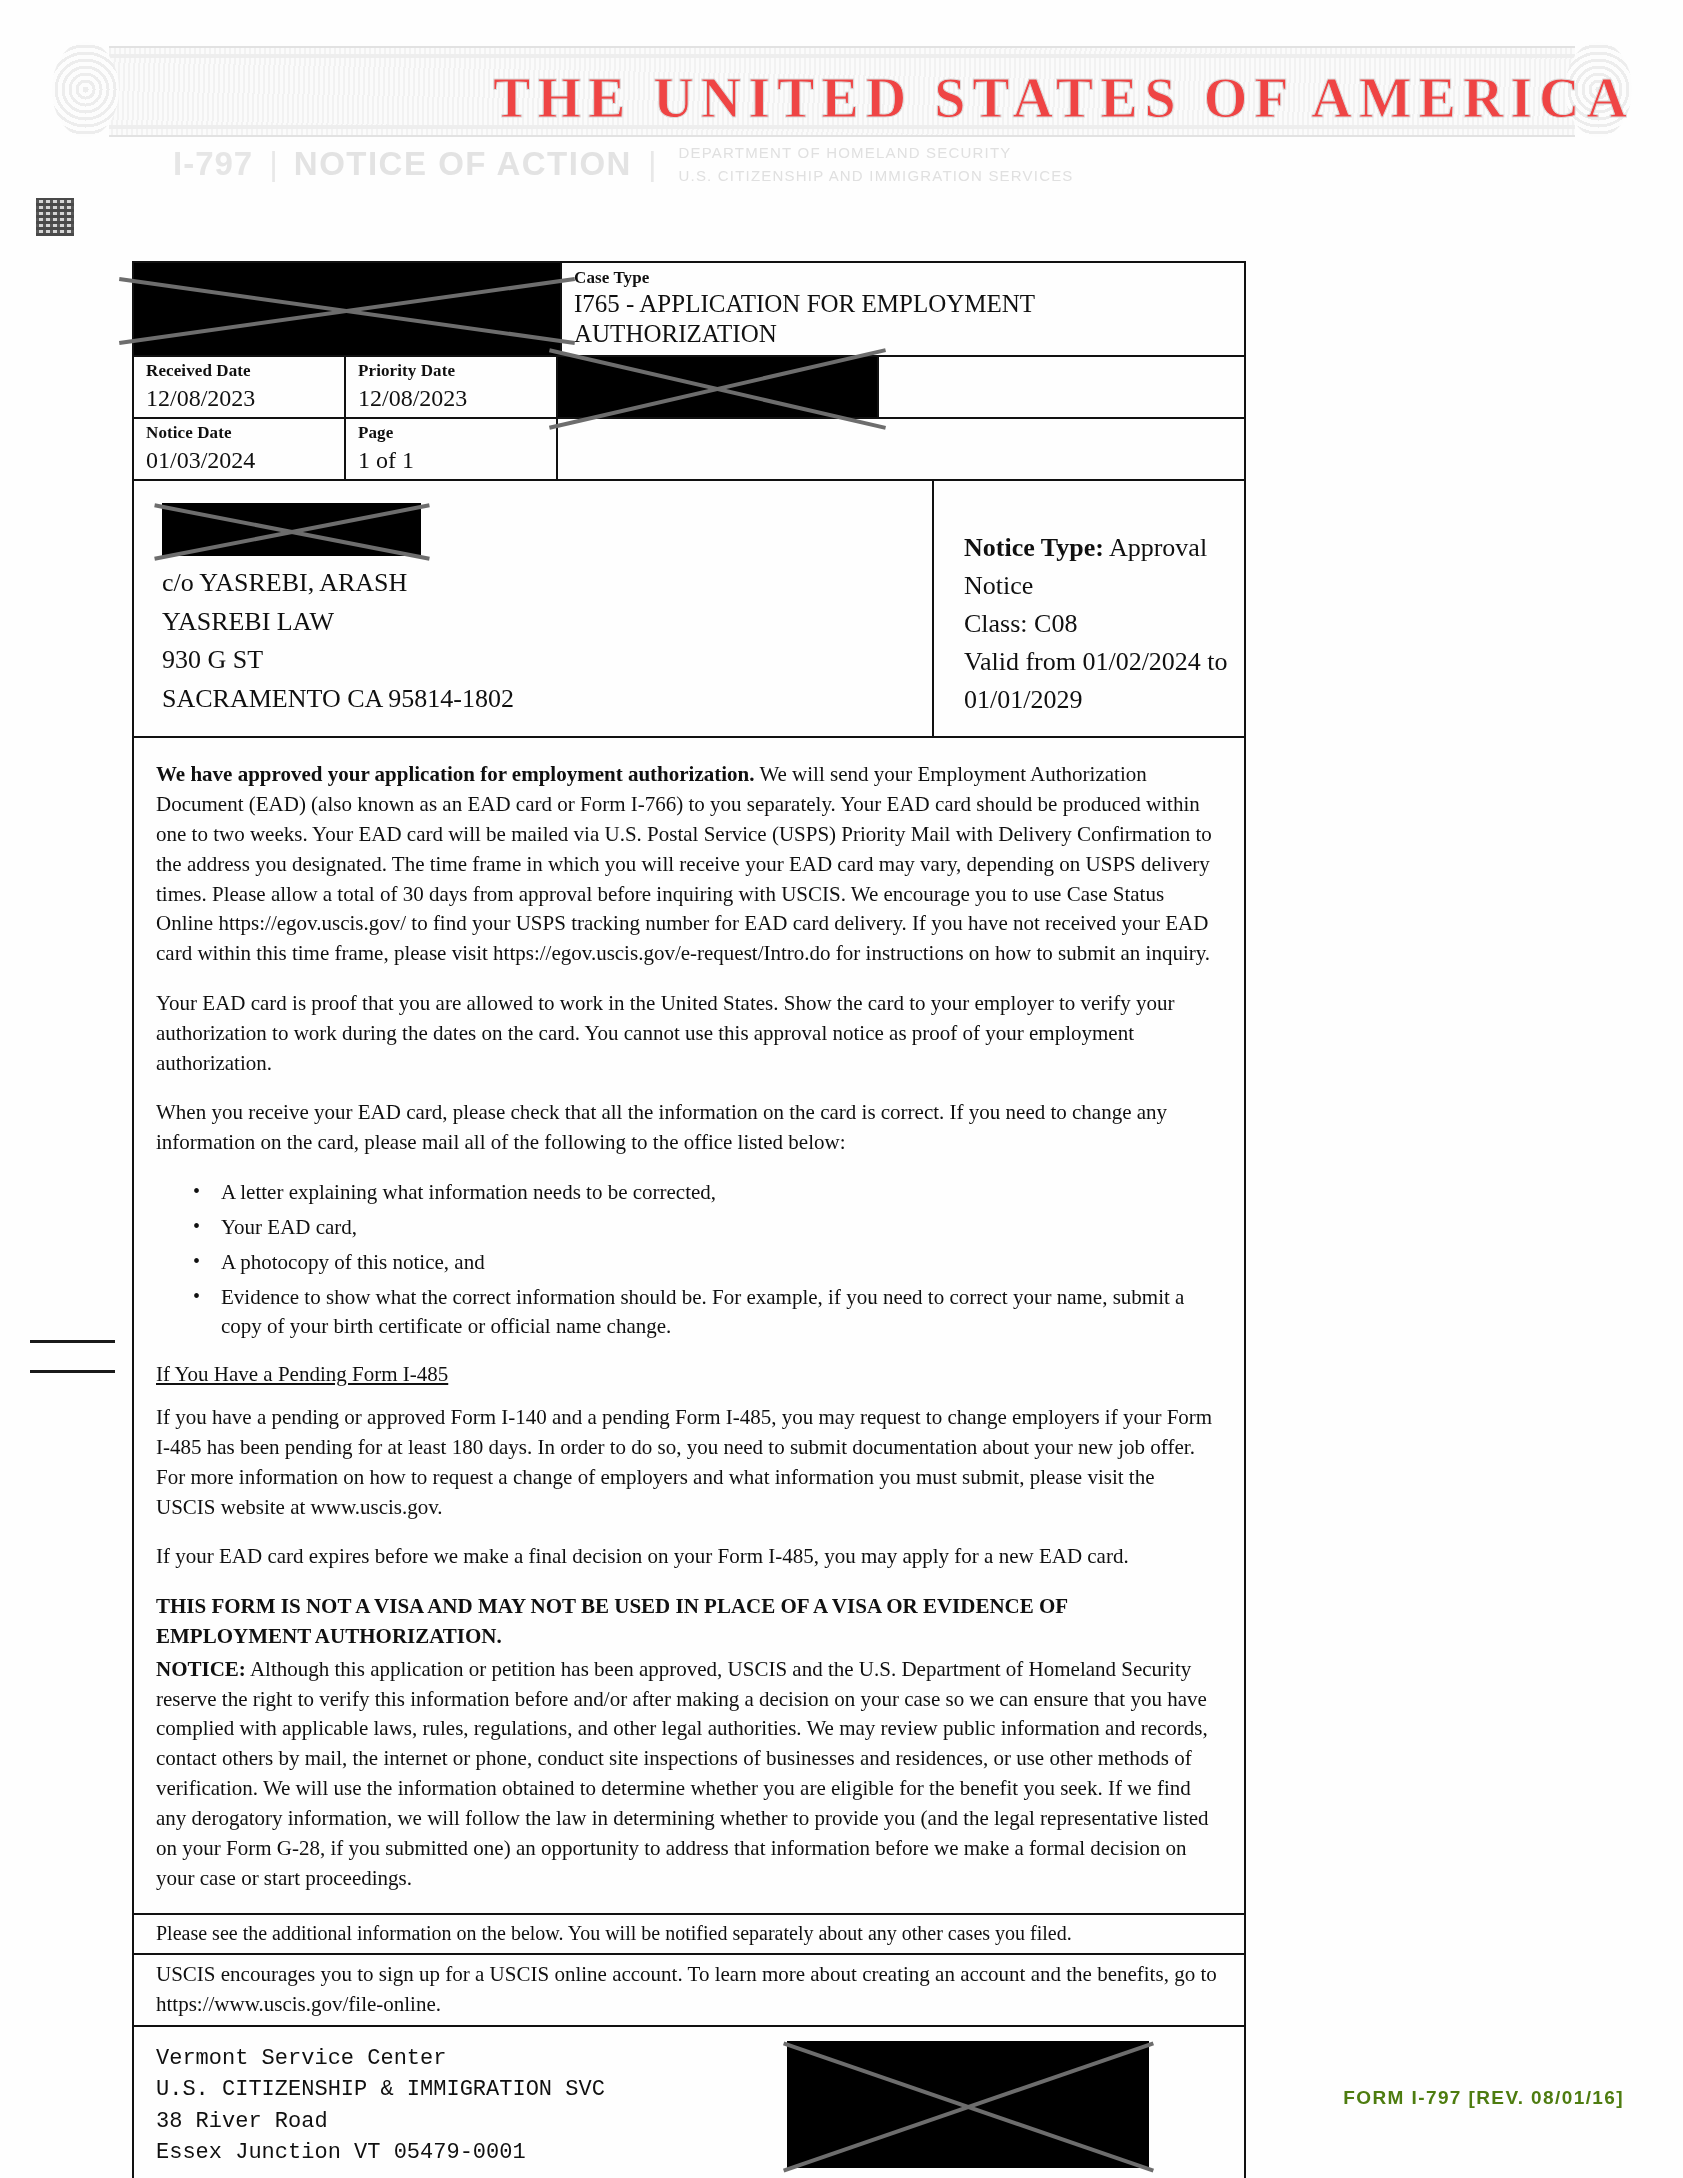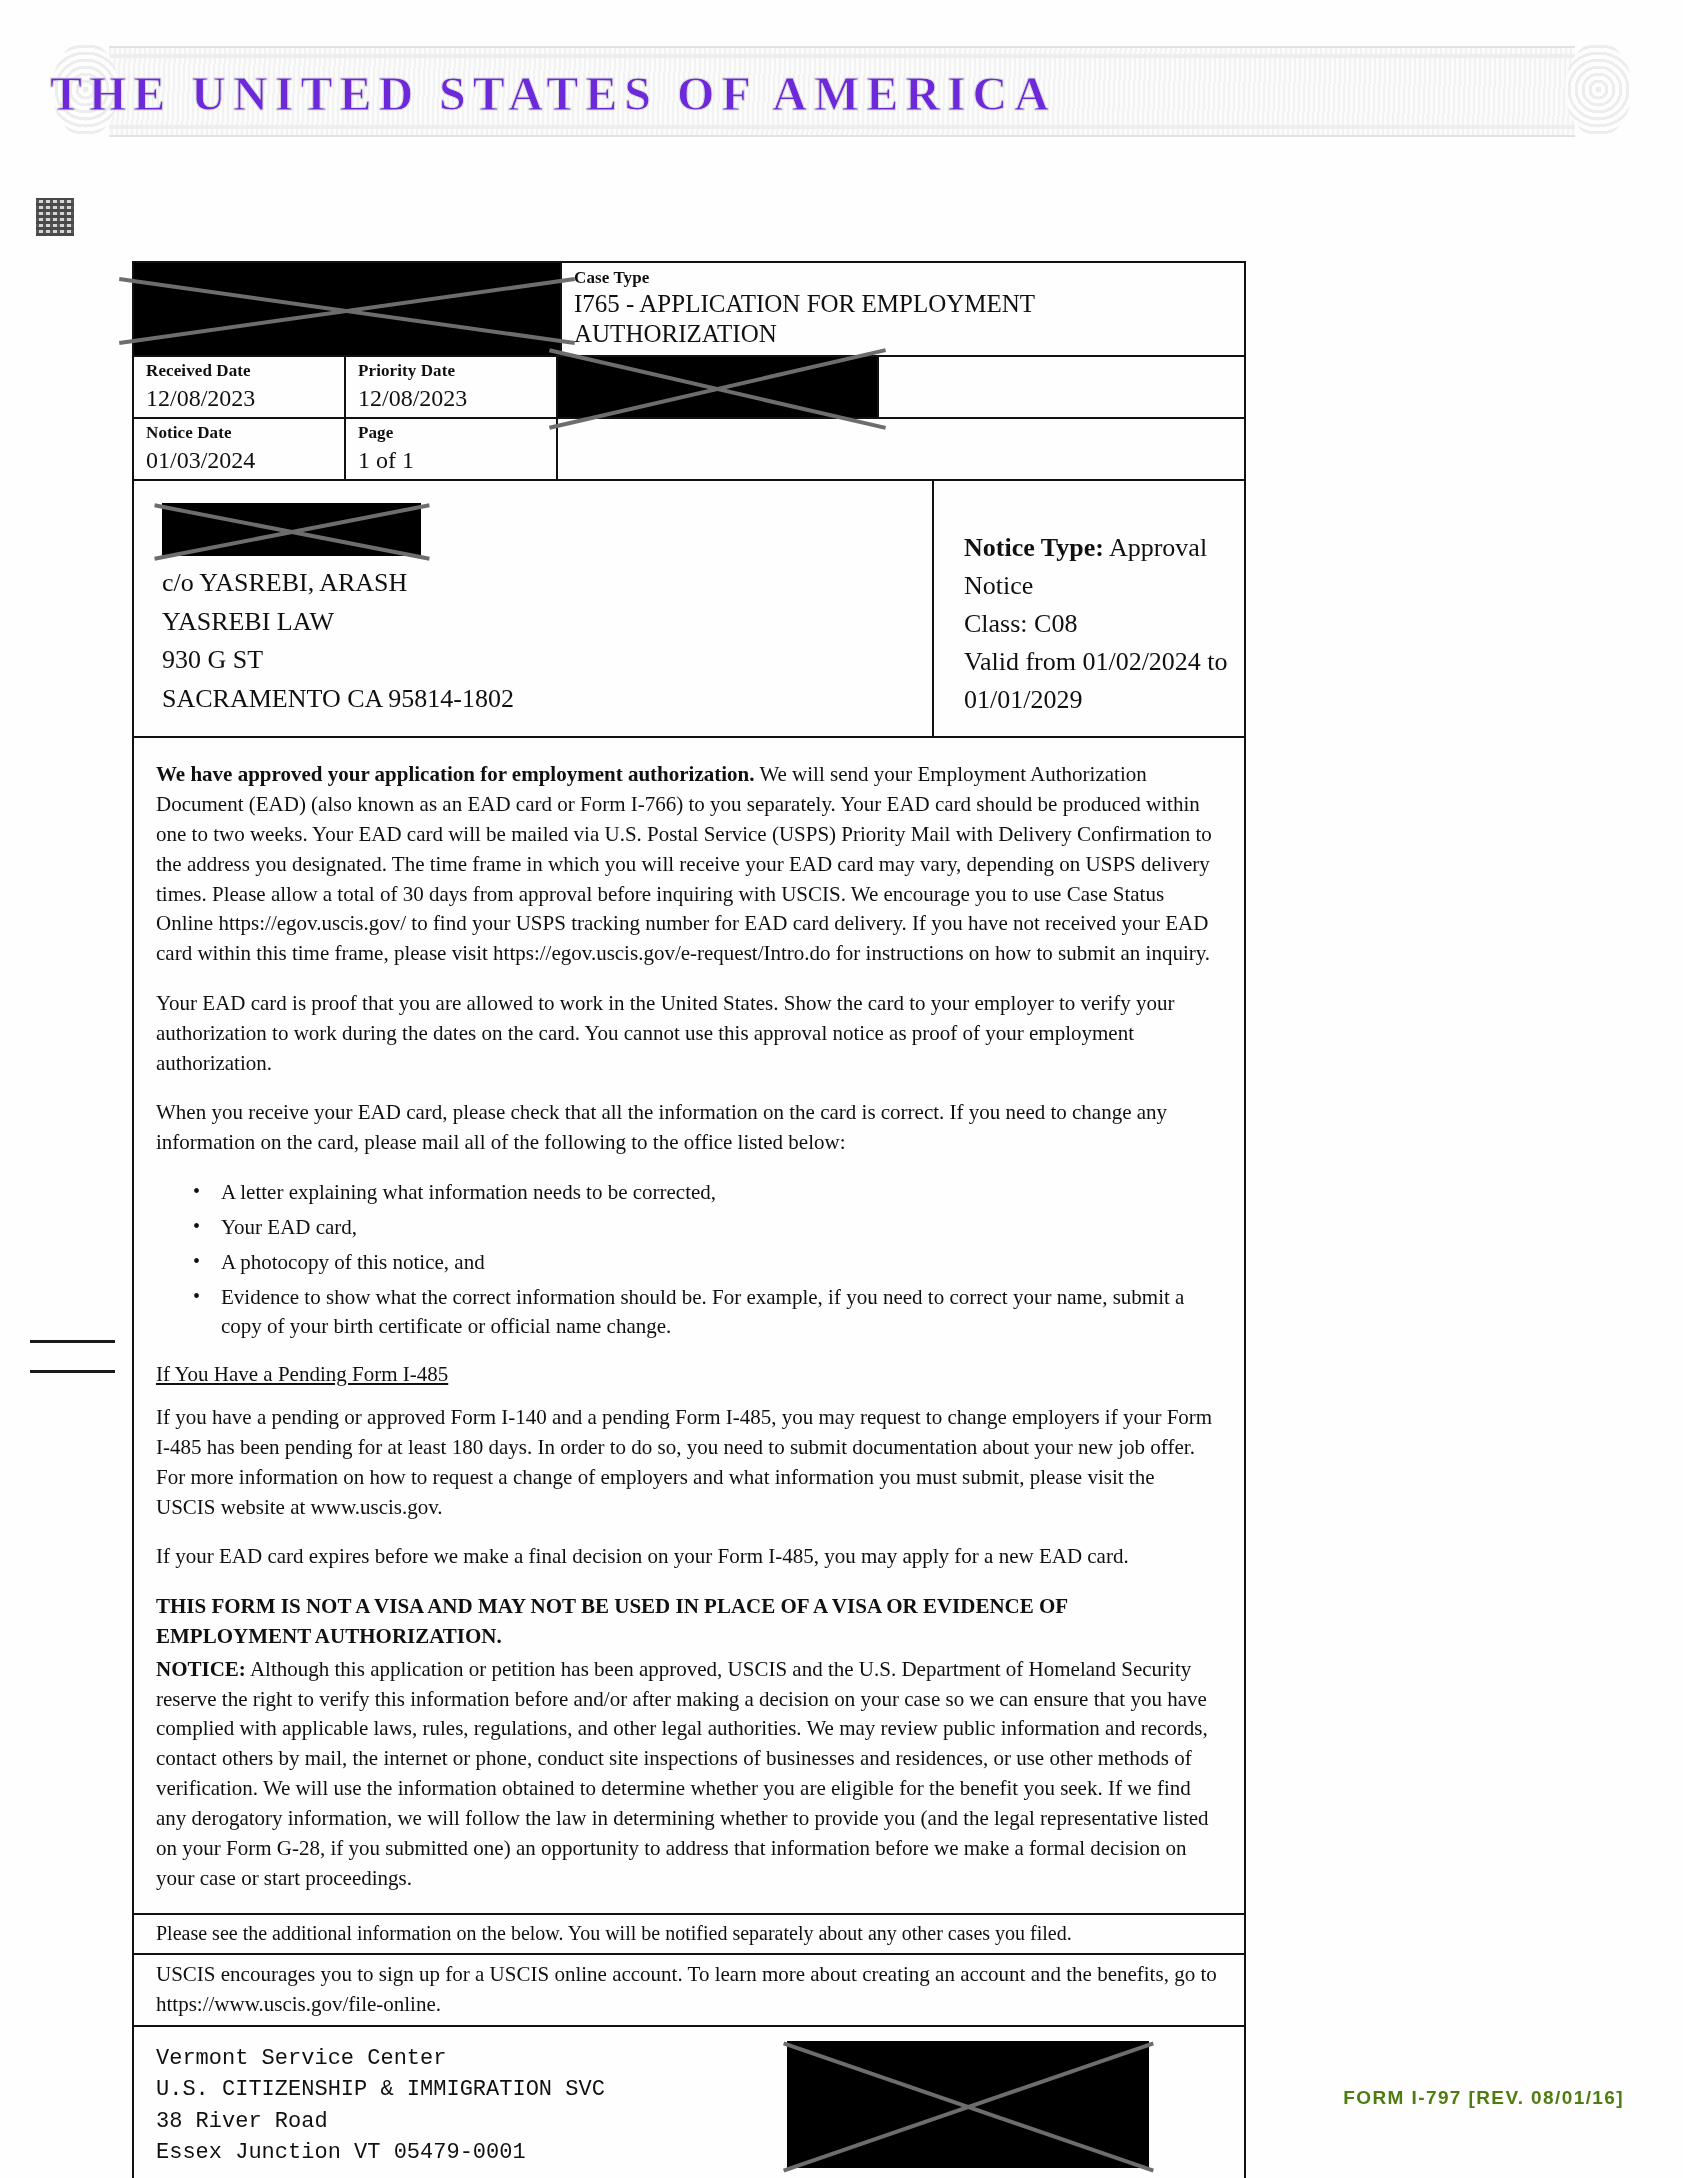--- a/index.html
+++ b/index.html
@@ -70,26 +70,26 @@
         #ededed 0px, #ededed 3px,
         #fdfdfd 3px, #fdfdfd 7px);
   }
   .rosette-left  { left: 2px; }
   .rosette-right { right: 2px; }
 
   .banner-title {
     position: absolute;
     left: 0; right: 0;
     top: 28px;
-    text-align: left;
-    font-family: "Liberation Serif", serif;
-    font-weight: bold;
-    font-size: 48px;
+    text-align: right;
+    font-family: "Liberation Serif", serif;
+    font-weight: bold;
+    font-size: 56px;
     letter-spacing: 7px;
-    color: #6d28d9;
+    color: #ef4444;
     -webkit-text-stroke: 1px #dcdcdc;
     white-space: nowrap;
   }
 
   .subheader {
     position: absolute;
     left: 173px;
     top: 141px;
     display: flex;
     align-items: center;
@@ -385,20 +385,30 @@
 
 <div id="page">
 
   <div class="banner">
     <div class="banner-scroll"></div>
     <div class="banner-rosette rosette-left"></div>
     <div class="banner-rosette rosette-right"></div>
     <div class="banner-title">THE UNITED STATES OF AMERICA</div>
   </div>
 
+  <div class="subheader">
+    <span class="sub-form">I-797</span>
+    <span class="sub-pipe">|</span>
+    <span class="sub-noa">NOTICE OF ACTION</span>
+    <span class="sub-pipe">|</span>
+    <span class="sub-agency">
+      <span>DEPARTMENT OF HOMELAND SECURITY</span><br>
+      <span>U.S. CITIZENSHIP AND IMMIGRATION SERVICES</span>
+    </span>
+  </div>
 
   <div class="qrcode"></div>
 
   <div class="punch punch-1"></div>
   <div class="punch punch-2"></div>
 
   <div class="form-box">
 
     <div class="row-casetype">
       <div class="cell-receipt redact" style="--ang:8deg;"></div>

